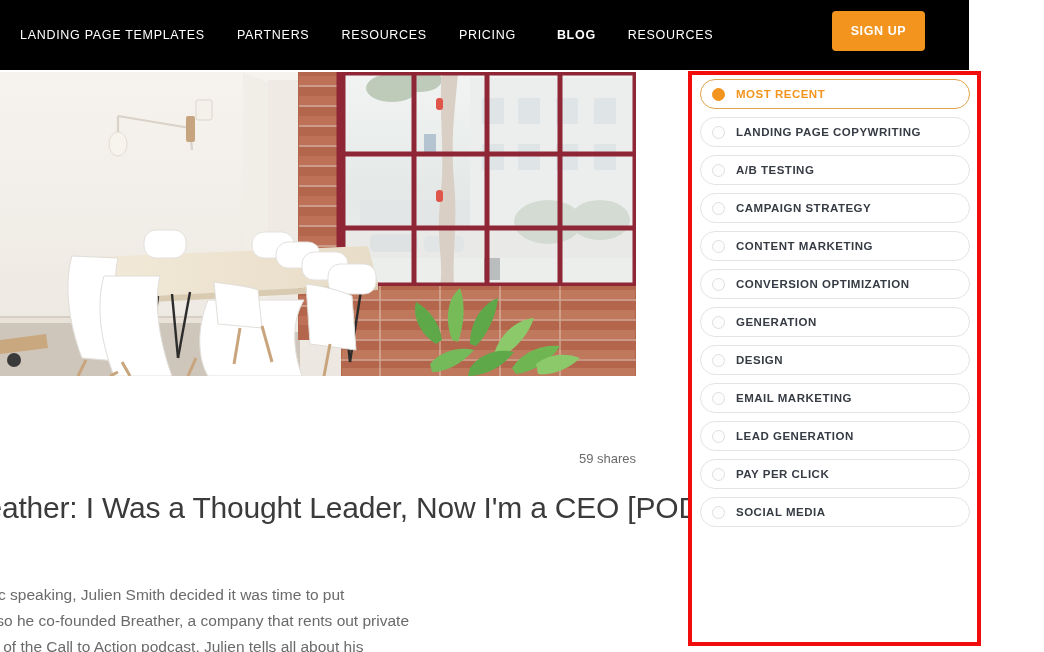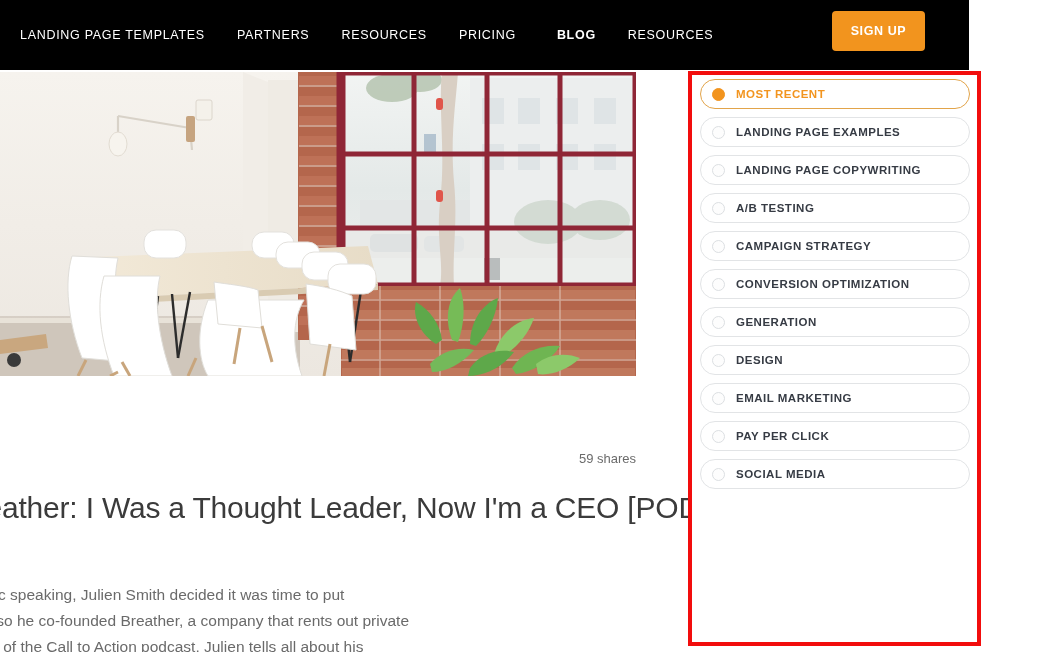--- a/index.html
+++ b/index.html
@@ -413,52 +413,56 @@
 
   <div class="annotation-box"></div>
 
   <div class="category-list" id="categories">
       <div class="category-item is-selected">
         <span class="radio"></span>
         <span class="category-label">MOST RECENT</span>
       </div>
       <div class="category-item">
         <span class="radio"></span>
-        <span class="category-label">LANDING PAGE EXAMPLES</span>
-      </div>
-      <div class="category-item">
-        <span class="radio"></span>
         <span class="category-label">LANDING PAGE COPYWRITING</span>
       </div>
       <div class="category-item">
         <span class="radio"></span>
         <span class="category-label">A/B TESTING</span>
       </div>
       <div class="category-item">
         <span class="radio"></span>
         <span class="category-label">CAMPAIGN STRATEGY</span>
       </div>
       <div class="category-item">
         <span class="radio"></span>
+        <span class="category-label">CONTENT MARKETING</span>
+      </div>
+      <div class="category-item">
+        <span class="radio"></span>
         <span class="category-label">CONVERSION OPTIMIZATION</span>
       </div>
       <div class="category-item">
         <span class="radio"></span>
         <span class="category-label">GENERATION</span>
       </div>
       <div class="category-item">
         <span class="radio"></span>
         <span class="category-label">DESIGN</span>
       </div>
       <div class="category-item">
         <span class="radio"></span>
         <span class="category-label">EMAIL MARKETING</span>
       </div>
       <div class="category-item">
         <span class="radio"></span>
+        <span class="category-label">LEAD GENERATION</span>
+      </div>
+      <div class="category-item">
+        <span class="radio"></span>
         <span class="category-label">PAY PER CLICK</span>
       </div>
       <div class="category-item">
         <span class="radio"></span>
         <span class="category-label">SOCIAL MEDIA</span>
       </div>
     </div>
 
 </div>
 

